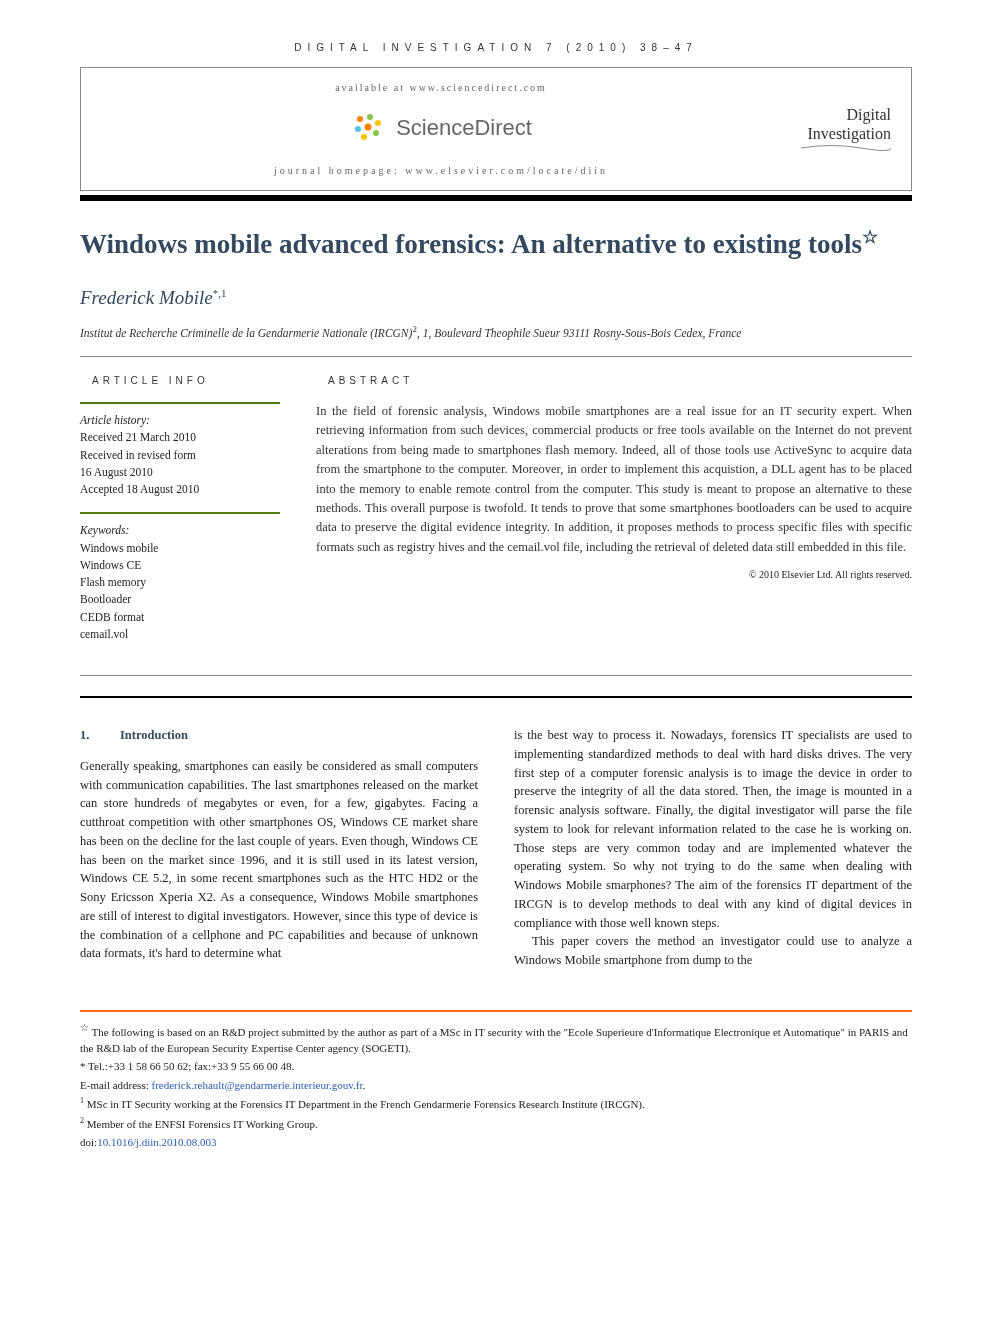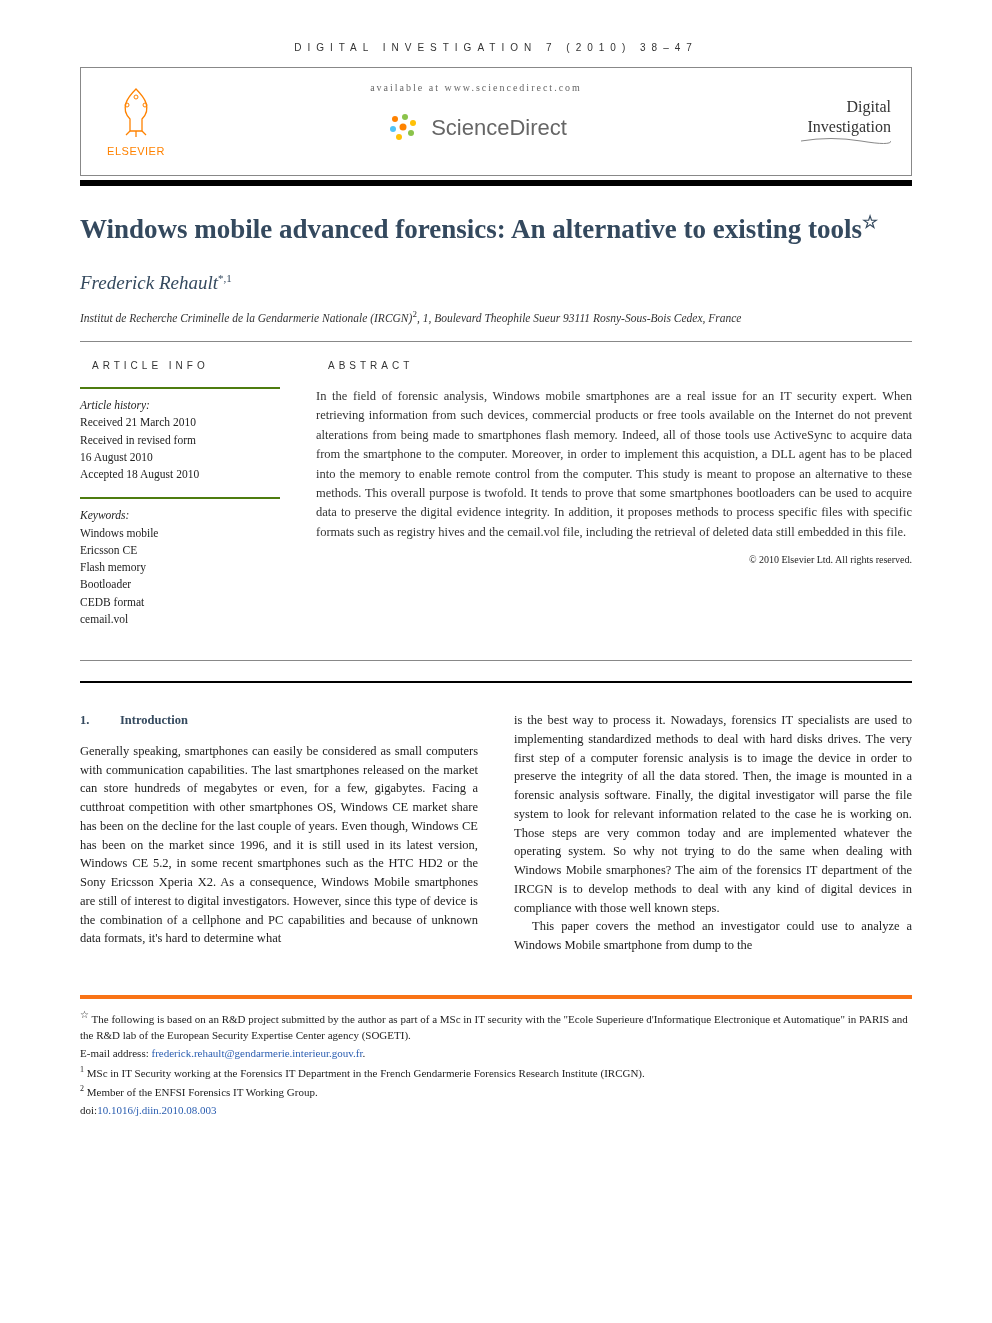--- a/index.html
+++ b/index.html
@@ -178,79 +178,68 @@
     font-weight: bold;
     font-size: 12.5px;
     color: #34495e;
     margin-bottom: 12px;
   }
   .section-num { display: inline-block; width: 40px; }
   .body-col p { margin-bottom: 0; }
   .body-col p.indent { text-indent: 18px; }
   .footnotes {
     margin-top: 40px;
-    border-top: 4px solid #f97316;
+    border-top: 2px solid #f97316;
     padding-top: 8px;
     font-size: 11px;
     line-height: 1.5;
   }
   .footnotes .fn { margin-bottom: 2px; }
   .footnotes .star { font-size: 10px; vertical-align: super; }
   .footnotes sup { font-size: 8px; }
   .email-link { color: #2a5db0; }
   .doi-link { color: #2a5db0; }
 </style>
 </head>
 <body>
 
 <div class="journal-header">DIGITAL INVESTIGATION 7 (2010) 38–47</div>
 
 <div class="top-box">
-  <div class="elsevier-logo">
-    <div class="tree">
-      <svg viewBox="0 0 56 56">
-        <path d="M28 6 C24 10 20 14 18 20 C16 26 18 32 22 36 L22 48 L34 48 L34 36 C38 32 40 26 38 20 C36 14 32 10 28 6 Z" fill="none" stroke="#ff8200" stroke-width="1.3"></path>
-        <path d="M22 48 L18 52 M34 48 L38 52 M28 48 L28 54" stroke="#ff8200" stroke-width="1.3"></path>
-        <circle cx="19" cy="22" r="2" fill="none" stroke="#ff8200" stroke-width="1"></circle>
-        <circle cx="37" cy="22" r="2" fill="none" stroke="#ff8200" stroke-width="1"></circle>
-        <circle cx="28" cy="14" r="2" fill="none" stroke="#ff8200" stroke-width="1"></circle>
-      </svg>
-    </div>
-    <div class="name">ELSEVIER</div>
-  </div>
   <div class="center-block">
     <div class="available-at">available at www.sciencedirect.com</div>
     <div class="sciencedirect">
       <svg class="sd-dots" viewBox="0 0 36 36">
         <circle cx="10" cy="10" r="3" fill="#ff8200"></circle>
         <circle cx="20" cy="8" r="3" fill="#8bc34a"></circle>
         <circle cx="28" cy="14" r="3" fill="#ffc107"></circle>
         <circle cx="8" cy="20" r="3" fill="#4fc3f7"></circle>
         <circle cx="18" cy="18" r="3.5" fill="#ff8200"></circle>
         <circle cx="26" cy="24" r="3" fill="#8bc34a"></circle>
         <circle cx="14" cy="28" r="3" fill="#ffc107"></circle>
       </svg>
       <span class="sd-text">ScienceDirect</span>
     </div>
+    <div class="journal-homepage">journal homepage: www.elsevier.com/locate/diin</div>
   </div>
   <div class="journal-cover">
     <span>Digital Investigation</span>
     <svg width="90" height="10" viewBox="0 0 90 10" style="display:block;margin-left:auto;">
       <path d="M0 5 Q 30 0 60 5 T 90 5" stroke="#888" stroke-width="1" fill="none"></path>
     </svg>
   </div>
 </div>
 <div class="black-bar"></div>
 
 <h1 class="article-title">
   <span>Windows mobile advanced forensics: An alternative to existing tools</span><span class="title-star">☆</span>
 </h1>
 
 <div class="authors">
-  <span>Frederick Rehault</span><sup>*,1</sup>
+  <span>Frederick Mobile</span><sup>*,1</sup>
 </div>
 
 <div class="affiliation">
   <span>Institut de Recherche Criminelle de la Gendarmerie Nationale (IRCGN)</span><sup>2</sup><span>, 1, Boulevard Theophile Sueur 93111 Rosny-Sous-Bois Cedex, France</span>
 </div>
 
 <hr class="thin-rule">
 
 <div class="info-abstract">
   <div class="article-info">
@@ -258,21 +247,21 @@
     <div class="info-block">
       <div class="info-label">Article history:</div>
       <div>Received 21 March 2010</div>
       <div>Received in revised form</div>
       <div>16 August 2010</div>
       <div>Accepted 18 August 2010</div>
     </div>
     <div class="info-block">
       <div class="info-label">Keywords:</div>
       <div>Windows mobile</div>
-      <div>Ericsson CE</div>
+      <div>Windows CE</div>
       <div>Flash memory</div>
       <div>Bootloader</div>
       <div>CEDB format</div>
       <div>cemail.vol</div>
     </div>
   </div>
   <div class="abstract-col">
     <div class="info-heading">ABSTRACT</div>
     <div class="abstract-text">In the field of forensic analysis, Windows mobile smartphones are a real issue for an IT security expert. When retrieving information from such devices, commercial products or free tools available on the Internet do not prevent alterations from being made to smartphones flash memory. Indeed, all of those tools use ActiveSync to acquire data from the smartphone to the computer. Moreover, in order to implement this acquistion, a DLL agent has to be placed into the memory to enable remote control from the computer. This study is meant to propose an alternative to these methods. This overall purpose is twofold. It tends to prove that some smartphones bootloaders can be used to acquire data to preserve the digital evidence integrity. In addition, it proposes methods to process specific files with specific formats such as registry hives and the cemail.vol file, including the retrieval of deleted data still embedded in this file.</div>
     <div class="copyright">© 2010 Elsevier Ltd. All rights reserved.</div>
@@ -293,20 +282,21 @@
     <p>is the best way to process it. Nowadays, forensics IT specialists are used to implementing standardized methods to deal with hard disks drives. The very first step of a computer forensic analysis is to image the device in order to preserve the integrity of all the data stored. Then, the image is mounted in a forensic analysis software. Finally, the digital investigator will parse the file system to look for relevant information related to the case he is working on. Those steps are very common today and are implemented whatever the operating system. So why not trying to do the same when dealing with Windows Mobile smarphones? The aim of the forensics IT department of the IRCGN is to develop methods to deal with any kind of digital devices in compliance with those well known steps.</p>
     <p class="indent">This paper covers the method an investigator could use to analyze a Windows Mobile smartphone from dump to the</p>
   </div>
 </div>
 
 <div class="footnotes">
   <div class="fn">
     <span class="star">☆</span>
     <span>The following is based on an R&amp;D project submitted by the author as part of a MSc in IT security with the "Ecole Superieure d'Informatique Electronique et Automatique" in PARIS and the R&amp;D lab of the European Security Expertise Center agency (SOGETI).</span>
   </div>
+  <div class="fn">* Tel.:+33 1 58 66 50 62; fax:+33 9 55 66 00 48.</div>
   <div class="fn">
     <span>E-mail address: </span><span class="email-link">frederick.rehault@gendarmerie.interieur.gouv.fr</span>.
   </div>
   <div class="fn"><sup>1</sup> <span>MSc in IT Security working at the Forensics IT Department in the French Gendarmerie Forensics Research Institute (IRCGN).</span></div>
   <div class="fn"><sup>2</sup> <span>Member of the ENFSI Forensics IT Working Group.</span></div>
   <div class="fn">
     <span>doi:</span><span class="doi-link">10.1016/j.diin.2010.08.003</span>
   </div>
 </div>
 

